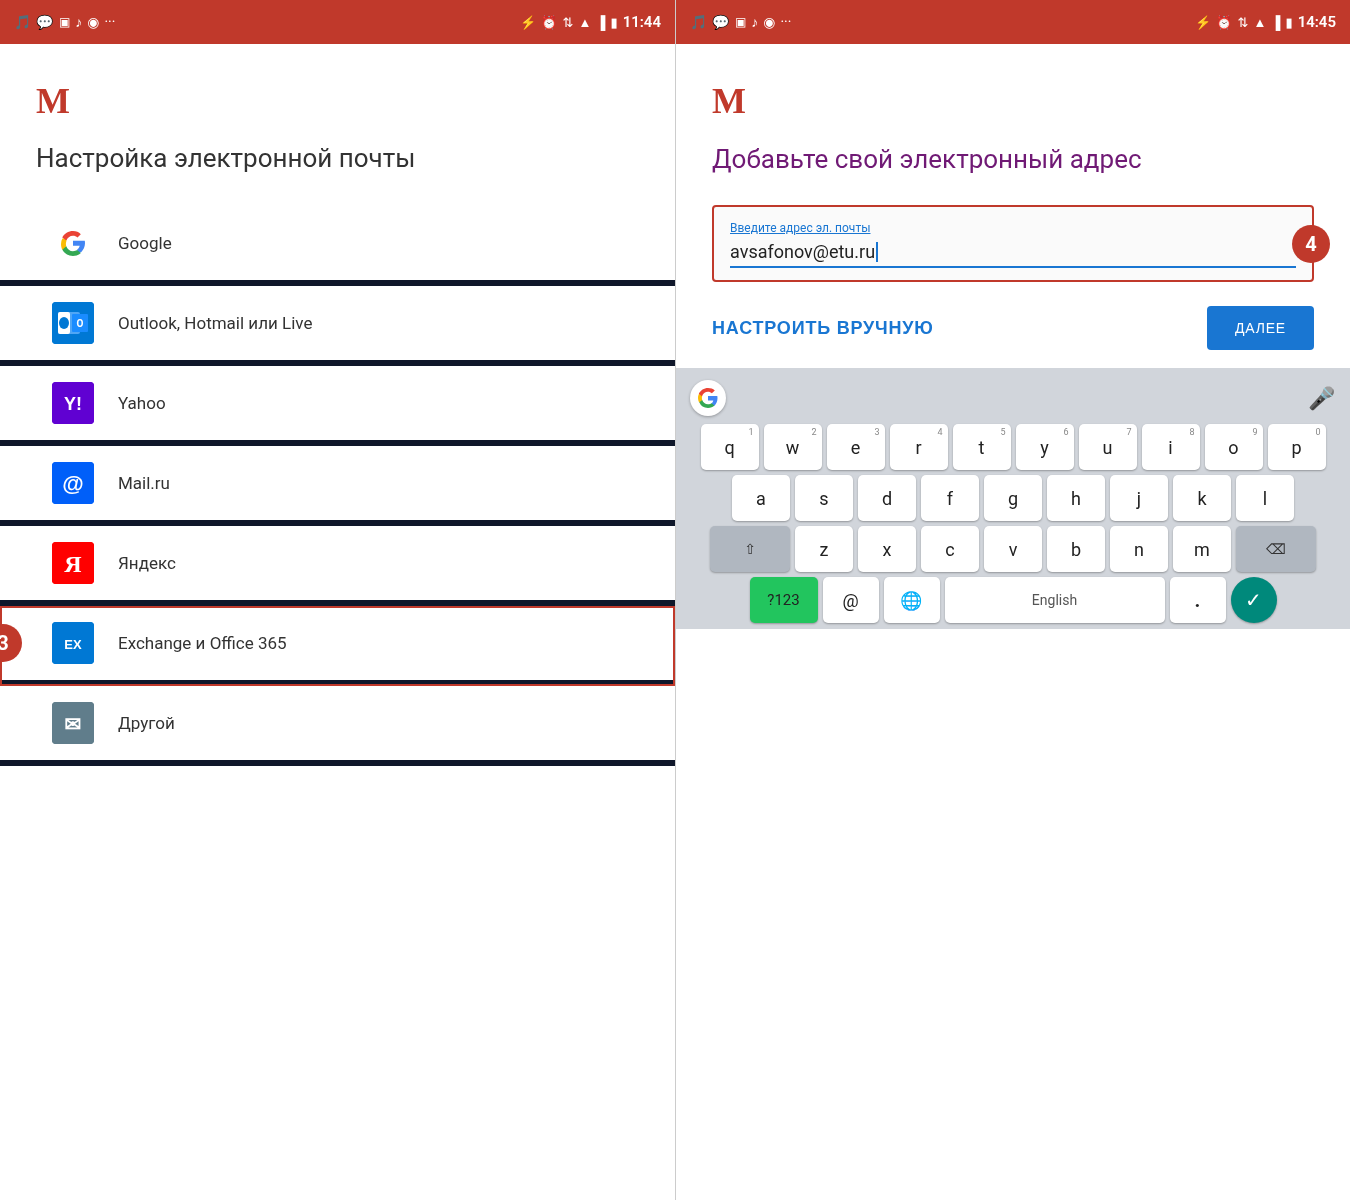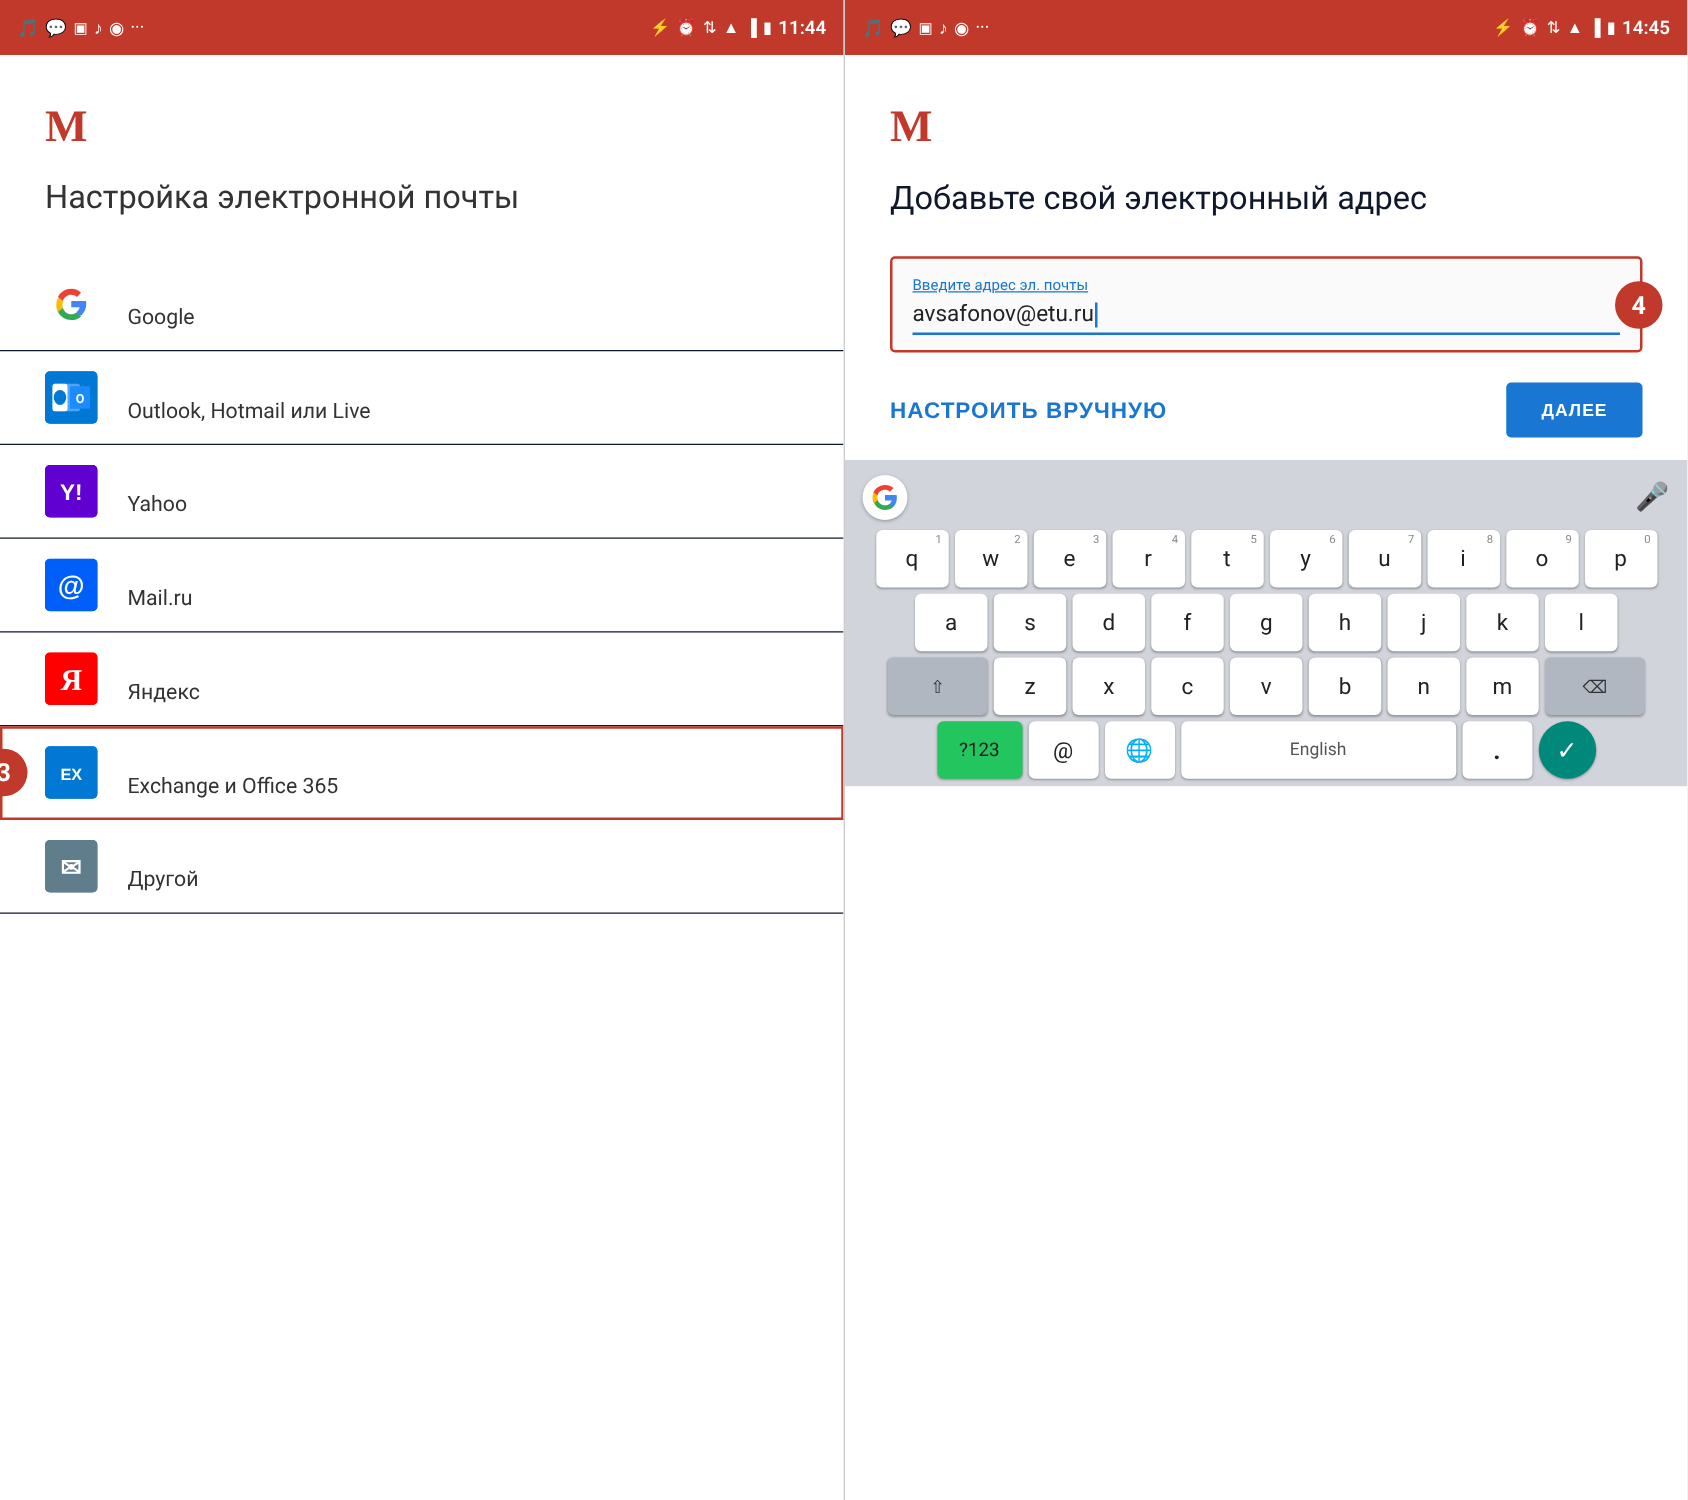--- a/index.html
+++ b/index.html
@@ -73,23 +73,23 @@
       font-weight: 400;
       margin: 0 36px 30px 36px;
       line-height: 1.3;
     }
     .account-list {
       flex: 1;
       overflow: hidden;
     }
     .account-item {
       display: flex;
-      align-items: flex-end;
-      padding: 16px 36px;
-      border-bottom: 1px solid #0f172a;
+      align-items: center;
+      padding: 16px 52px;
+      border-bottom: 6px solid #0f172a;
       cursor: pointer;
       position: relative;
     }
     .account-item.highlighted {
       outline: 2.5px solid #c0392b;
       outline-offset: -2px;
     }
     .account-icon {
       width: 42px;
       height: 42px;
@@ -162,21 +162,21 @@
     }
     .badge-3 {
       left: -16px;
       top: 50%;
       transform: translateY(-50%);
     }
 
     
     .screen2-title {
       font-size: 26px;
-      color: #0f172a;
+      color: #701a75;
       font-weight: 400;
       margin: 0 36px 28px 36px;
       line-height: 1.35;
     }
     .email-input-container {
       margin: 0 36px 24px 36px;
       border: 2px solid #c0392b;
       border-radius: 4px;
       padding: 14px 16px 12px 16px;
       position: relative;
@@ -221,21 +221,21 @@
       letter-spacing: 0.8px;
       cursor: pointer;
       text-transform: uppercase;
       background: none;
       border: none;
     }
     .next-btn {
       background: #1976d2;
       color: white;
       font-size: 14px;
-      font-weight: 700;
+      font-weight: 400;
       letter-spacing: 0.8px;
       padding: 14px 28px;
       border-radius: 4px;
       border: none;
       cursor: pointer;
       text-transform: uppercase;
     }
 
     
     .keyboard {

